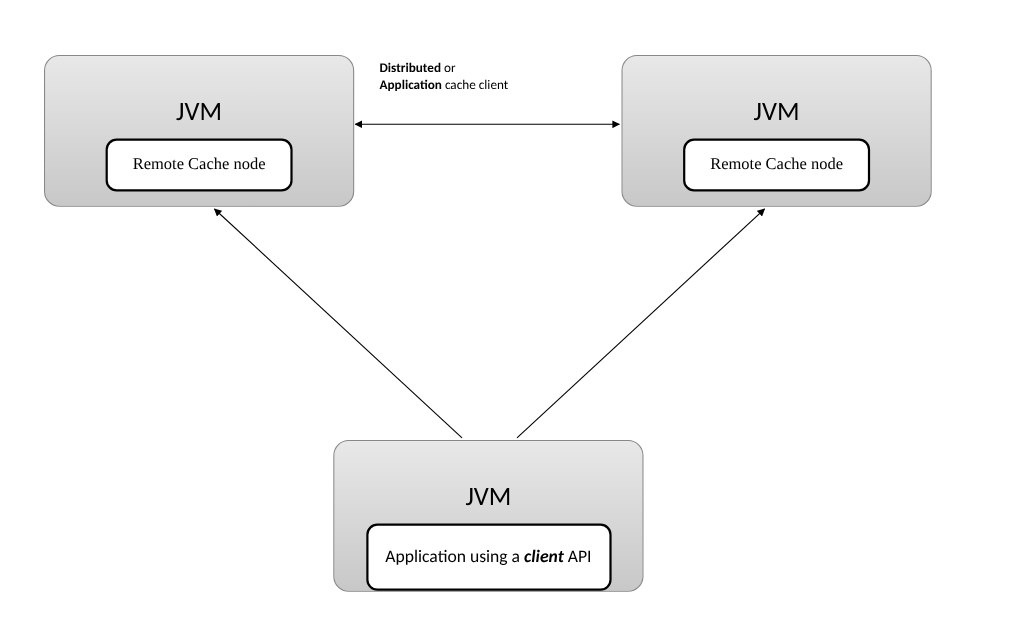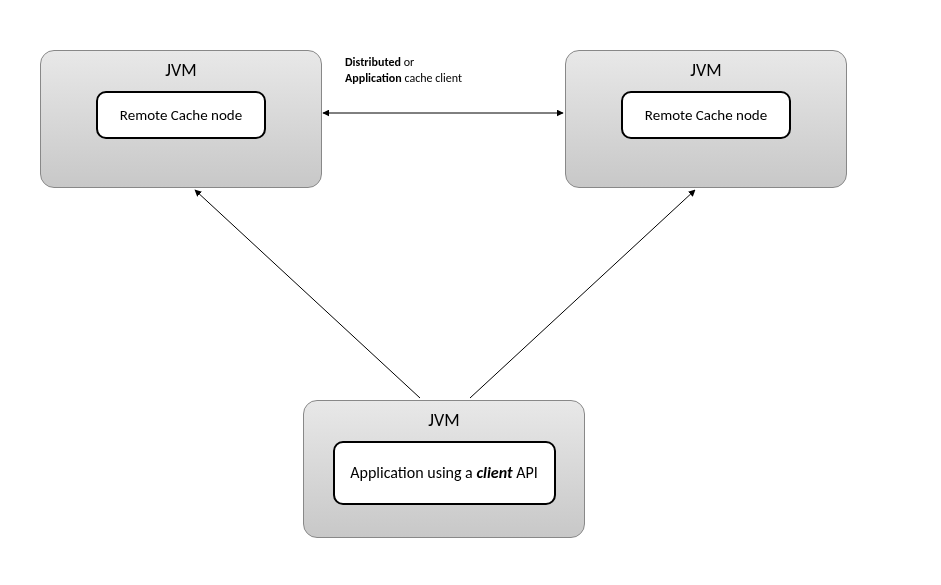--- a/index.html
+++ b/index.html
@@ -18,39 +18,41 @@
       position: absolute;
       background: linear-gradient(to bottom, #e8e8e8 0%, #c8c8c8 100%);
       border: 1px solid #888;
       border-radius: 14px;
       display: flex;
       flex-direction: column;
       align-items: center;
       padding-top: 8px;
     }
     .jvm-label {
-      font-size: 18px;
+      font-size: 24px;
       color: #000;
       margin-bottom: 10px;
+      margin-top: 28px;
     }
     .inner-box {
       background: #fff;
       border: 2px solid #000;
       border-radius: 10px;
       display: flex;
       align-items: center;
       justify-content: center;
       text-align: center;
       font-size: 15px;
       line-height: 1.25;
       padding: 6px 10px;
     }
     .inner-box.small {
       width: 170px;
       height: 48px;
+      font-family: Liberation Serif, serif;
     }
     .inner-box.large {
       width: 223px;
       height: 64px;
       font-size: 16px;
     }
     .cluster-label {
       position: absolute;
       font-size: 12px;
       line-height: 1.3;

